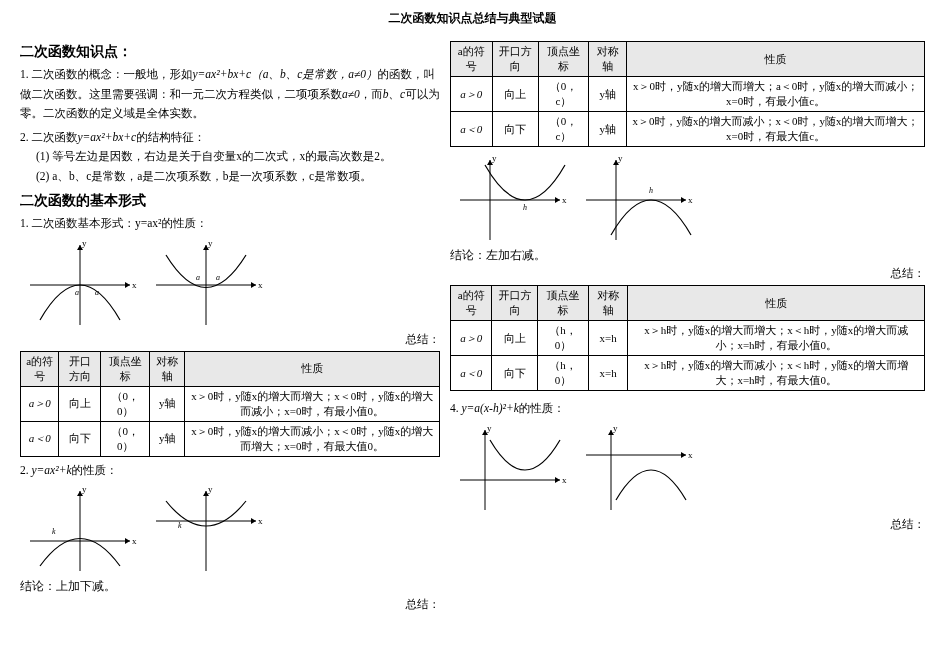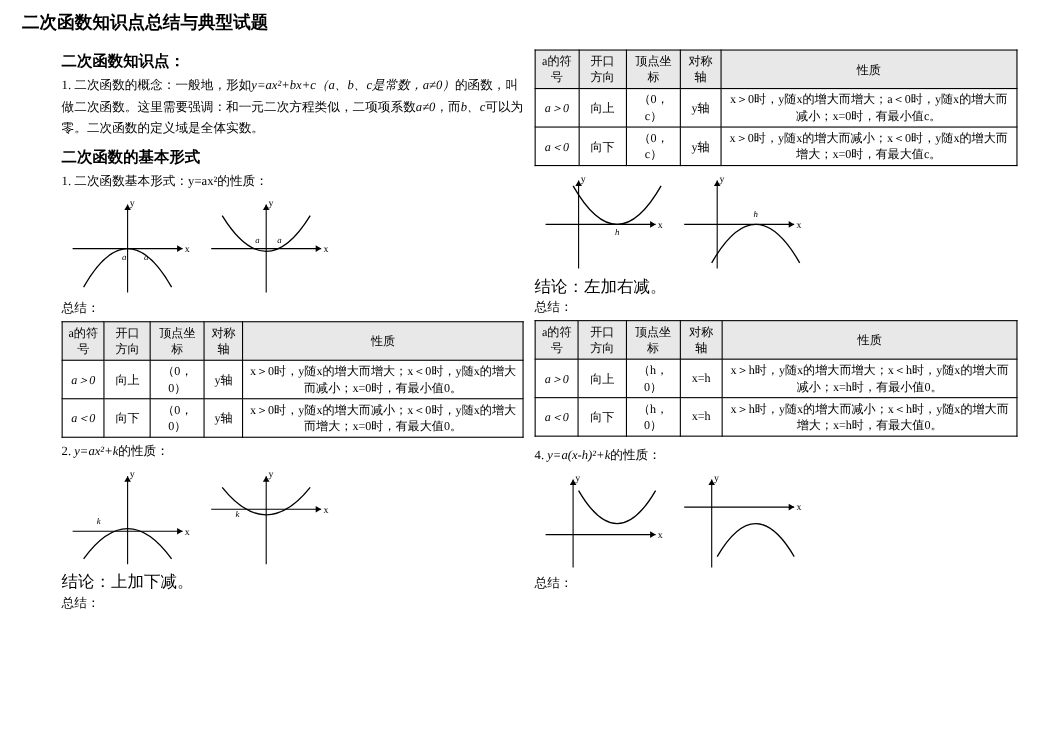--- a/index.html
+++ b/index.html
@@ -6,33 +6,32 @@
     body {
       background: #fff;
       font-family: "SimSun", "宋体", serif;
       font-size: 12px;
       color: #000;
       width: 945px;
       min-height: 668px;
       padding: 10px 20px;
     }
     .page-title {
-      text-align: left;
-      font-size: 16px;
+      text-align: center;
+      font-size: 12px;
       font-weight: bold;
       margin-bottom: 10px;
     }
     .main-layout {
       display: flex;
       gap: 10px;
     }
     .left-col {
       width: 420px;
       flex-shrink: 0;
-      margin-left: 36px;
     }
     .right-col {
       flex: 1;
     }
     .section-title {
       font-size: 14px;
       font-weight: bold;
       margin: 6px 0 4px 0;
     }
     .text-block {
@@ -73,43 +72,49 @@
     .graph-container {
       position: relative;
       width: 120px;
       height: 90px;
     }
     .graph-container svg {
       width: 100%;
       height: 100%;
     }
     .conclusion {
-      font-size: 15px;
+      font-size: 12px;
       margin: 2px 0;
     }
     .summary {
       font-size: 11.5px;
       margin: 2px 0;
+      text-align: right;
     }
   </style>
 </head>
 <body>
 
 <div class="page-title">二次函数知识点总结与典型试题</div>
 
 <div class="main-layout">
 
   <div class="left-col">
 
     <div class="section-title">二次函数知识点：</div>
 
     <div class="text-block">
       <p><span>1.</span> <span>二次函数的概念：一般地，形如</span><span style="font-style:italic">y=ax²+bx+c（a、b、c是常数，a≠0）</span><span>的函数，叫做二次函数。这里需要强调：和一元二次方程类似，二项项系数</span><span style="font-style:italic">a≠0</span><span>，而</span><span style="font-style:italic">b、c</span><span>可以为零。二次函数的定义域是全体实数。</span></p>
     </div>
 
+    <div class="text-block">
+      <p><span>2.</span> <span>二次函数</span><span style="font-style:italic">y=ax²+bx+c</span><span>的结构特征：</span></p>
+      <p class="indent">(1) 等号左边是因数，右边是关于自变量x的二次式，x的最高次数是2。</p>
+      <p class="indent">(2) a、b、c是常数，a是二次项系数，b是一次项系数，c是常数项。</p>
+    </div>
 
     <div class="section-title">二次函数的基本形式</div>
 
     <div class="text-block">
       <span>1.</span> <span>二次函数基本形式：</span><span style="">y=ax²</span><span>的性质：</span>
     </div>
 
     <div class="graph-row">
       <div class="graph-container">
         <svg viewBox="0 0 120 90" xmlns="http://www.w3.org/2000/svg">

